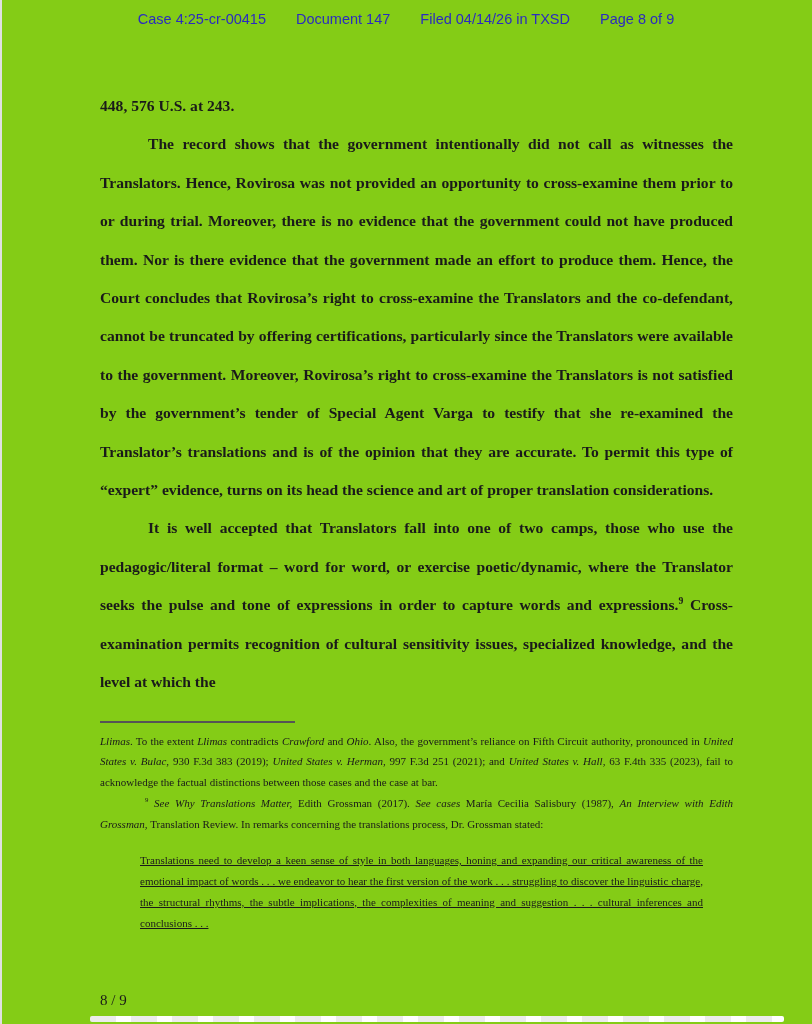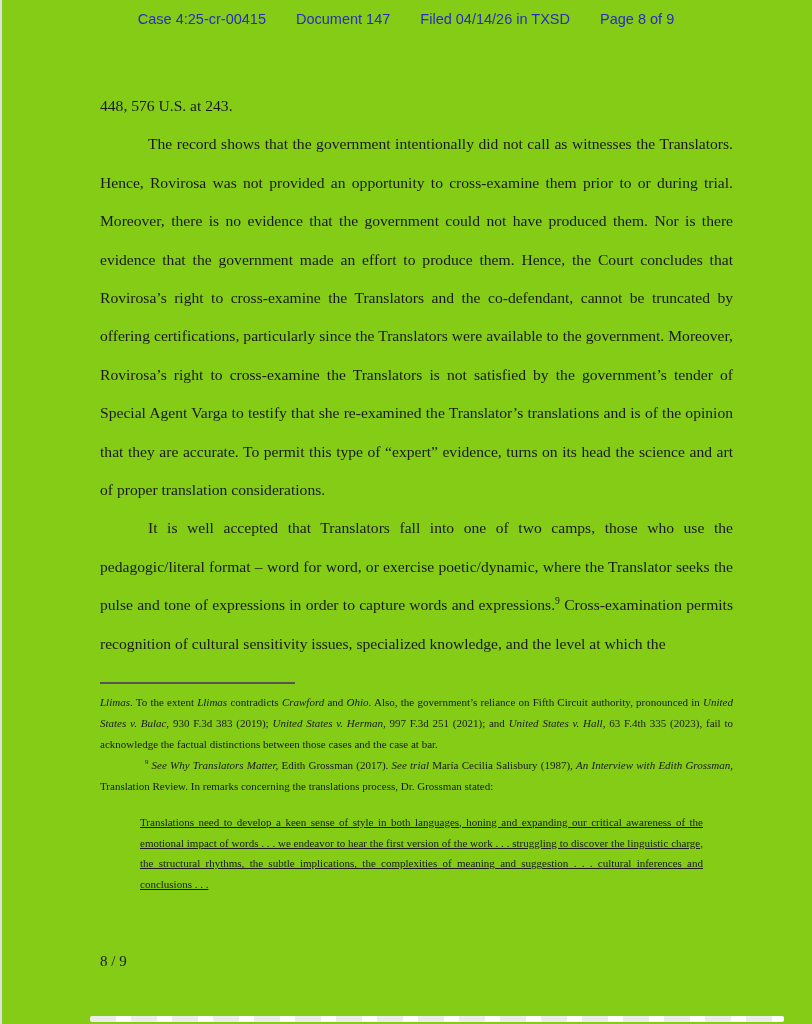--- a/index.html
+++ b/index.html
@@ -32,20 +32,21 @@
     color: #2b2bc0;
     white-space: nowrap;
   }
   .stamp-header span { margin: 0 13px; }
   
   .doc-body {
     margin: 60px 79px 0 100px; 
     font-size: 15.6px;
     line-height: 38.4px;
     text-align: justify;
+    font-weight: bold;
   }
   .doc-body p.indent { text-indent: 48px; }
   sup, .sup {
     vertical-align: super;
     font-size: 0.62em;
     line-height: 0;
   }
   
   .footnote-rule {
     margin: 19px 0 8px 100px;
@@ -62,21 +63,21 @@
   .footnote-quote {
     margin: 15px 30px 0 40px;
     text-align: justify;
     text-decoration: underline;
   }
   .it { font-style: italic; }
   
   .page-footer {
     position: absolute;
     left: 100px;
-    top: 953px;
+    top: 992px;
     font-size: 15px;
     text-align: center;
   }
   
   .bottom-dashes {
     position: absolute;
     left: 90px;
     right: 28px;
     bottom: 2px;
     height: 6px;
@@ -103,21 +104,21 @@
   <div class="doc-body">
     <p>448, 576 U.S. at 243.</p>
     <p class="indent">The record shows that the government intentionally did not call as witnesses the Translators.  Hence, Rovirosa was not provided an opportunity to cross-examine them prior to or during trial. Moreover, there is no evidence that the government could not have produced them. Nor is there evidence that the government made an effort to produce them. Hence, the Court concludes that Rovirosa’s right to cross-examine the Translators and the co-defendant, cannot be truncated by offering certifications, particularly since the Translators were available to the government. Moreover, Rovirosa’s right to cross-examine the Translators is not satisfied by the government’s tender of Special Agent Varga to testify that she re-examined the Translator’s translations and is of the opinion that they are accurate. To permit this type of “expert” evidence, turns on its head the science and art of proper translation considerations.</p>
     <p class="indent"><span>It is well accepted that Translators fall into one of two camps, those who use the pedagogic/literal format – word for word, or exercise poetic/dynamic, where the Translator seeks the pulse and tone of expressions in order to capture words and expressions.</span><span class="sup">9</span><span> Cross-examination permits recognition of cultural sensitivity issues, specialized knowledge, and the level at which the</span></p>
   </div>
 
   <div class="footnote-rule"></div>
 
   <div class="footnotes">
     <p><span class="it">Llimas</span><span>.  To the extent </span><span class="it">Llimas</span><span> contradicts </span><span class="it">Crawford</span><span> and </span><span class="it">Ohio</span><span>.  Also, the government’s reliance on Fifth Circuit authority, pronounced in </span><span class="it">United States v. Bulac</span><span>, 930 F.3d 383 (2019); </span><span class="it">United States v. Herman</span><span>, 997 F.3d 251 (2021); and </span><span class="it">United States v. Hall</span><span>, 63 F.4th 335 (2023), fail to acknowledge the factual distinctions between those cases and the case at bar.</span></p>
-    <p class="fn-indent"><span class="sup">9</span><span> </span><span class="it">See Why Translators Matter,</span><span> Edith Grossman (2017). </span><span class="it">See trial</span><span> María Cecilia Salisbury (1987), </span><span class="it">An Interview with Edith Grossman,</span><span> Translation Review.  In remarks concerning the translations process, Dr. Grossman stated:</span></p>
+    <p class="fn-indent"><span class="sup">9</span><span> </span><span class="it">See Why Translations Matter,</span><span> Edith Grossman (2017). </span><span class="it">See cases</span><span> María Cecilia Salisbury (1987), </span><span class="it">An Interview with Edith Grossman,</span><span> Translation Review.  In remarks concerning the translations process, Dr. Grossman stated:</span></p>
     <p class="footnote-quote">Translations need to develop a keen sense of style in both languages, honing and expanding our critical awareness of the emotional impact of words . . . we endeavor to hear the first version of the work . . . struggling to discover the linguistic charge, the structural rhythms, the subtle implications, the complexities of meaning and suggestion . . . cultural inferences and conclusions . . .</p>
   </div>
 
   <div class="page-footer">8 / 9</div>
 
   <div class="bottom-dashes"></div>
 
 </div>
 
 </body></html>

